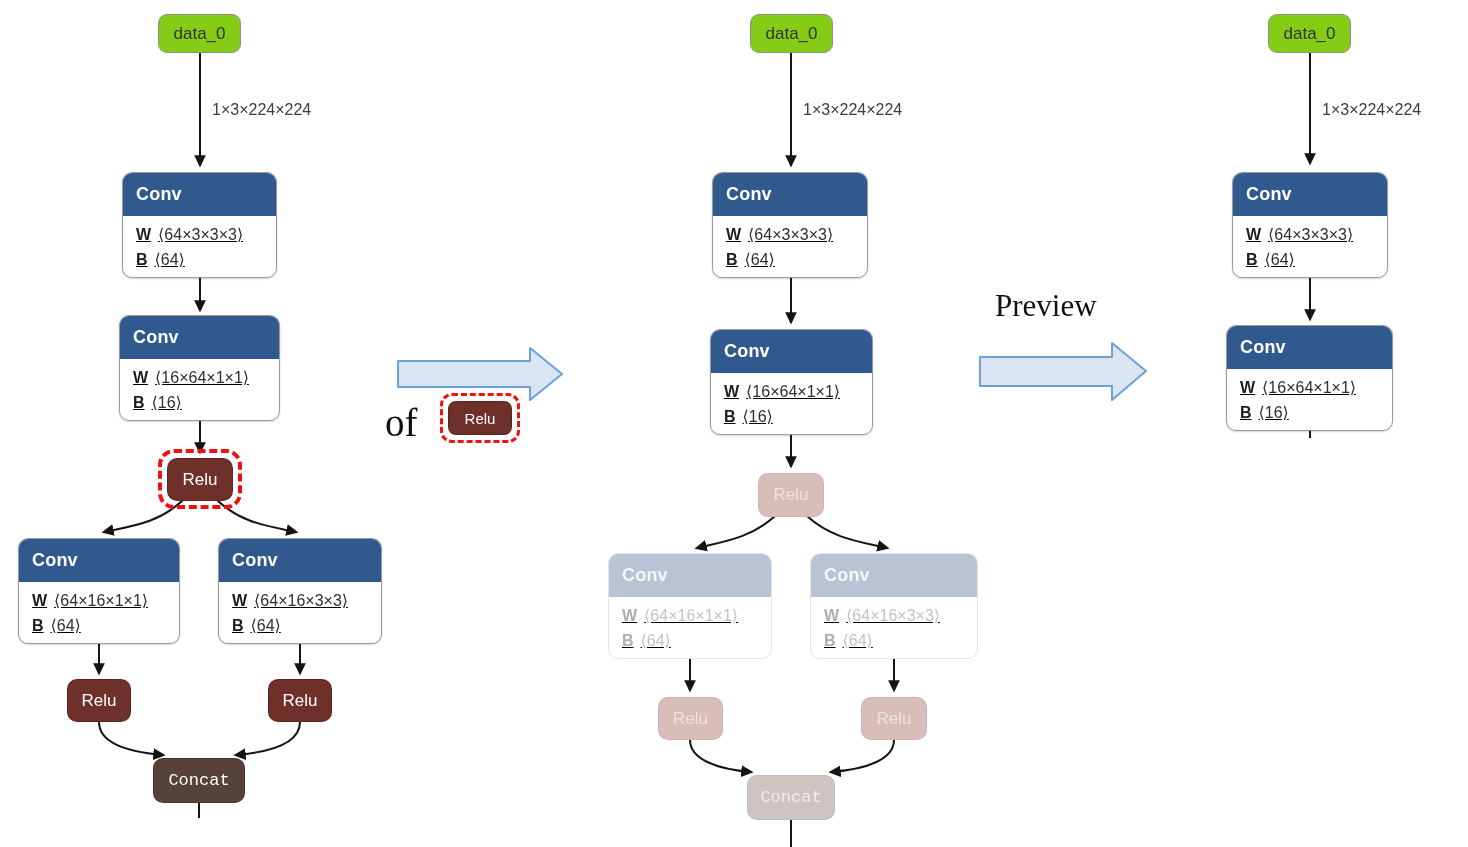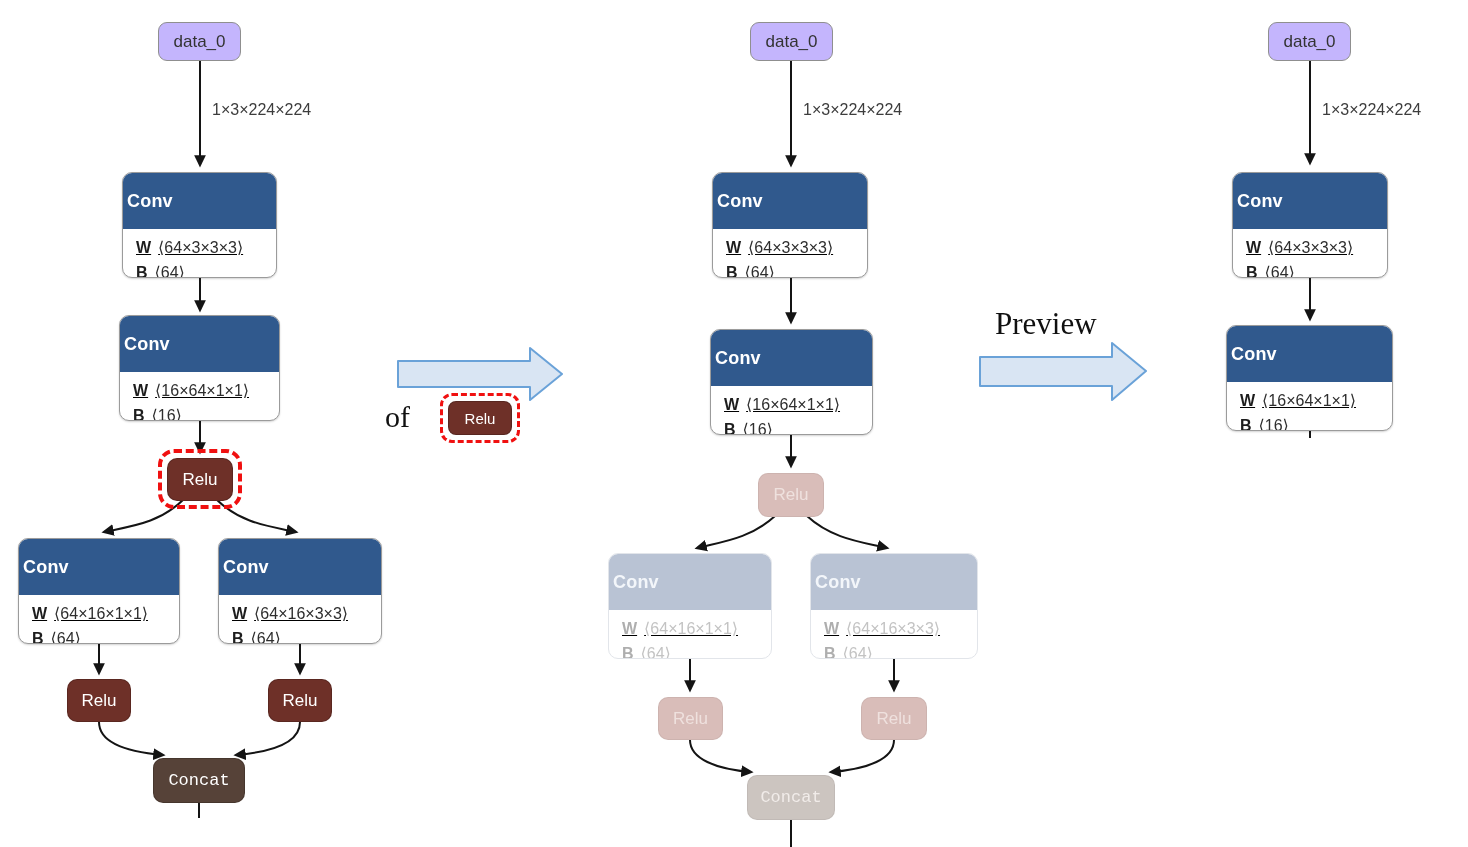--- a/index.html
+++ b/index.html
@@ -1,44 +1,44 @@
 <!DOCTYPE html>
 <html><head>
 <meta charset="utf-8">
 <style>
   html,body{margin:0;padding:0;background:#fff;}
   #canvas{position:relative;width:1468px;height:847px;background:#fff;overflow:hidden;
           font-family:"Liberation Sans","DejaVu Sans",sans-serif;}
   #edges{position:absolute;left:0;top:0;width:1468px;height:847px;pointer-events:none;}
   .node{position:absolute;box-sizing:border-box;}
-  .io{background:#c4b5fd;border:1.5px solid #8f8f8f;border-radius:9px;display:flex;
-      align-items:center;justify-content:center;font-size:17px;color:#333;margin-top:8px;}
+  .io{background:#84cc16;border:1.5px solid #8f8f8f;border-radius:9px;display:flex;
+      align-items:center;justify-content:center;font-size:17px;color:#333;}
   .conv{background:#fff;border:1px solid #9b9b9b;border-radius:10px;overflow:hidden;
         height:106px;box-shadow:0 1px 2px rgba(0,0,0,.18);}
-  .conv-head{height:56px;background:#30598d;color:#fff;font-size:18px;font-weight:600;
-             display:flex;align-items:center;padding:0 4px;letter-spacing:.2px;}
+  .conv-head{height:43px;background:#30598d;color:#fff;font-size:18px;font-weight:600;
+             display:flex;align-items:center;padding:0 13px;letter-spacing:.2px;}
   .conv-body{padding:6px 13px 0;text-decoration:underline;}
   .conv-row{font-size:16px;line-height:25px;color:#2e2e2e;white-space:nowrap;}
   .conv-row .k{font-weight:700;margin-right:7px;color:#1d1d1d;}
   .pill{color:#fff;font-size:17px;display:flex;align-items:center;justify-content:center;
         border-radius:10px;border:1px solid rgba(0,0,0,.18);}
   .relu{background:#6e3028;}
   .concat{background:#564238;font-family:Liberation Mono, monospace;}
   
   .conv.faded{border-color:#e2e5ea;box-shadow:none;}
   .conv.faded .conv-head{background:#b9c3d4;color:#f3f6fa;}
   .conv.faded .conv-row{color:#c3c3c3;}
   .conv.faded .conv-row .k{color:#aeaeae;}
   .relu.faded{background:#d9bdb9;color:#efe1de;border-color:rgba(0,0,0,.05);}
   .concat.faded{background:#ccc5c0;color:#f1ece9;border-color:rgba(0,0,0,.05);}
   .dashed-box{position:absolute;box-sizing:border-box;border:4px dashed #f01010;border-radius:16px;}
   .edge-label{position:absolute;font-size:16px;color:#3d3d3d;white-space:nowrap;}
   .serif{position:absolute;font-family:"Liberation Serif","DejaVu Serif",serif;color:#101010;white-space:nowrap;}
   .action-title{font-size:30px;width:340px;text-align:center;}
-  .of-label{font-size:30px;}
+  .of-label{font-size:39px;}
   .preview-title{font-size:31px;}
   .chip{position:absolute;background:#6e3028;color:#fff;border-radius:8px;font-size:15px;
         display:flex;align-items:center;justify-content:center;border:1px solid rgba(0,0,0,.2);}
 </style>
 </head>
 <body>
 
 <div id="canvas">
 
   <svg id="edges" viewBox="0 0 1468 847">
@@ -122,21 +122,21 @@
     </div>
 
     <div class="node pill relu" style="left:67px;top:679px;width:64px;height:43px">Relu</div>
     <div class="node pill relu" style="left:268px;top:679px;width:64px;height:43px">Relu</div>
     <div class="node pill concat" style="left:153px;top:758px;width:92px;height:45px">Concat</div>
   </div>
 
   <div class="serif of-label" style="left:385px;top:400px">of</div>
   <div class="chip" style="left:448px;top:401px;width:62px;height:32px">Relu</div>
   <div class="dashed-box" style="left:440px;top:393px;width:80px;height:50px;border-width:3px;border-radius:12px"></div>
-  <div class="serif preview-title" style="left:995px;top:306px">Preview</div>
+  <div class="serif preview-title" style="left:995px;top:288px">Preview</div>
 
   <div>
     <div class="node io" style="left:750px;top:14px;width:83px;height:39px">data_0</div>
     <div class="edge-label" style="left:803px;top:101px">1×3×224×224</div>
 
     <div class="node conv" style="left:712px;top:172px;width:156px">
       <div class="conv-head">Conv</div>
       <div class="conv-body">
         <div class="conv-row"><span class="k">W</span><span>⟨64×3×3×3⟩</span></div>
         <div class="conv-row"><span class="k">B</span><span>⟨64⟩</span></div>

